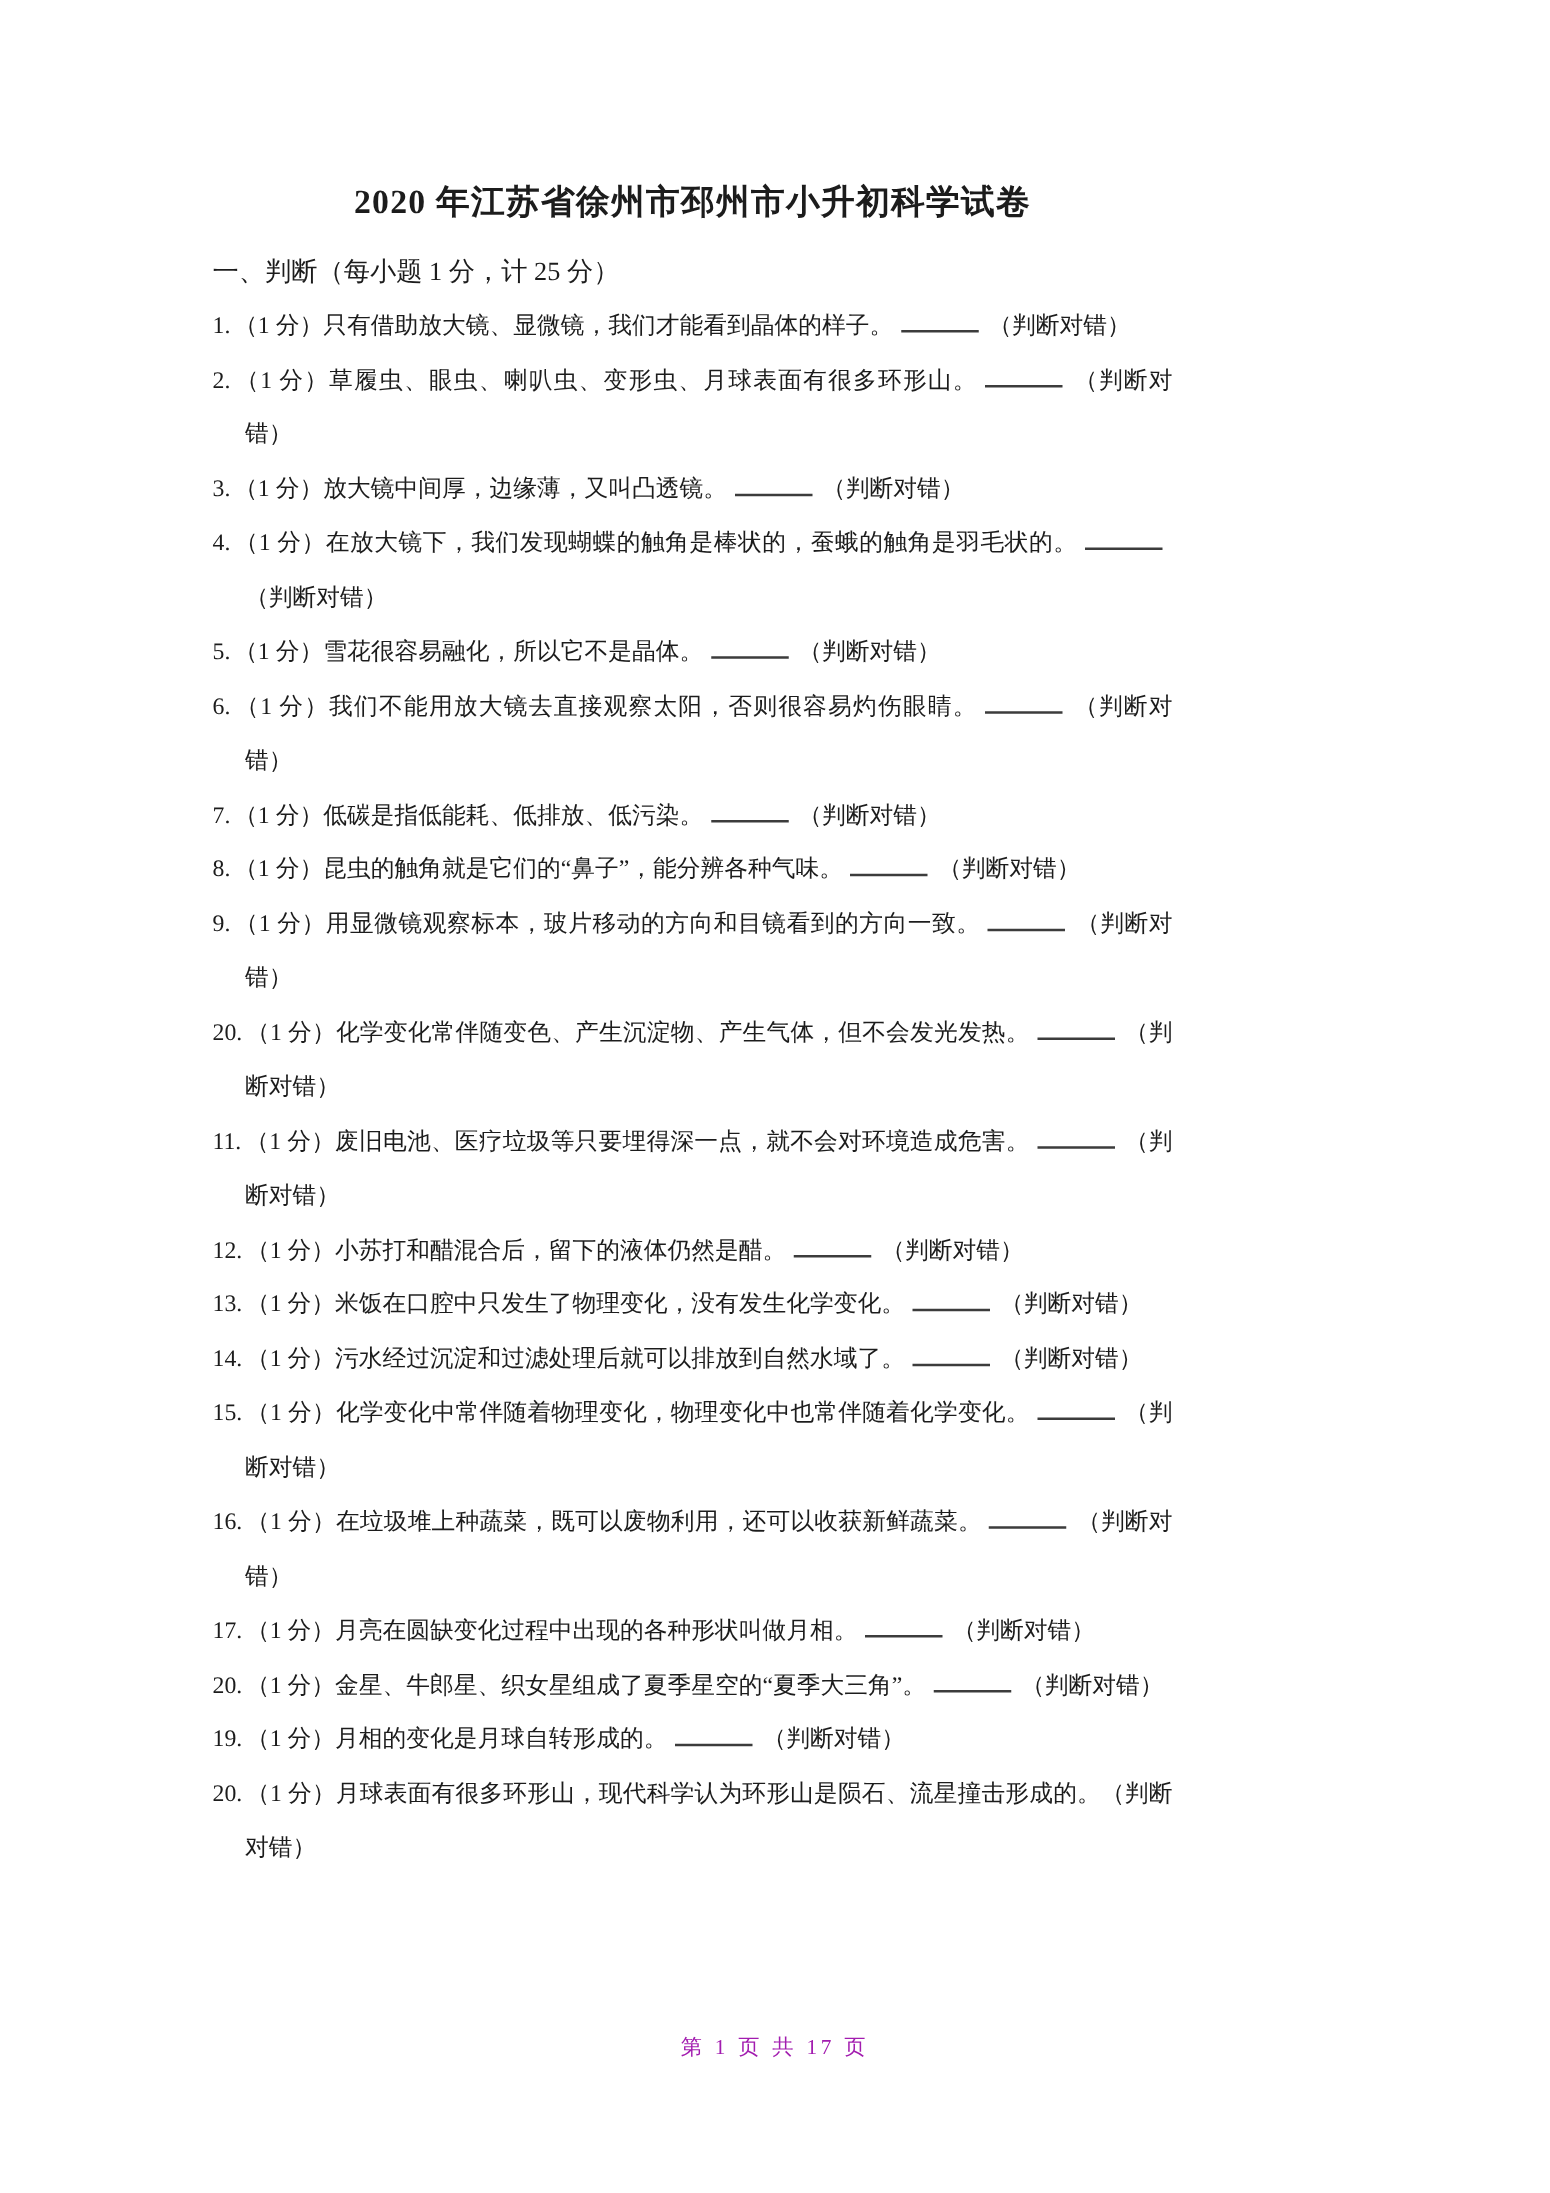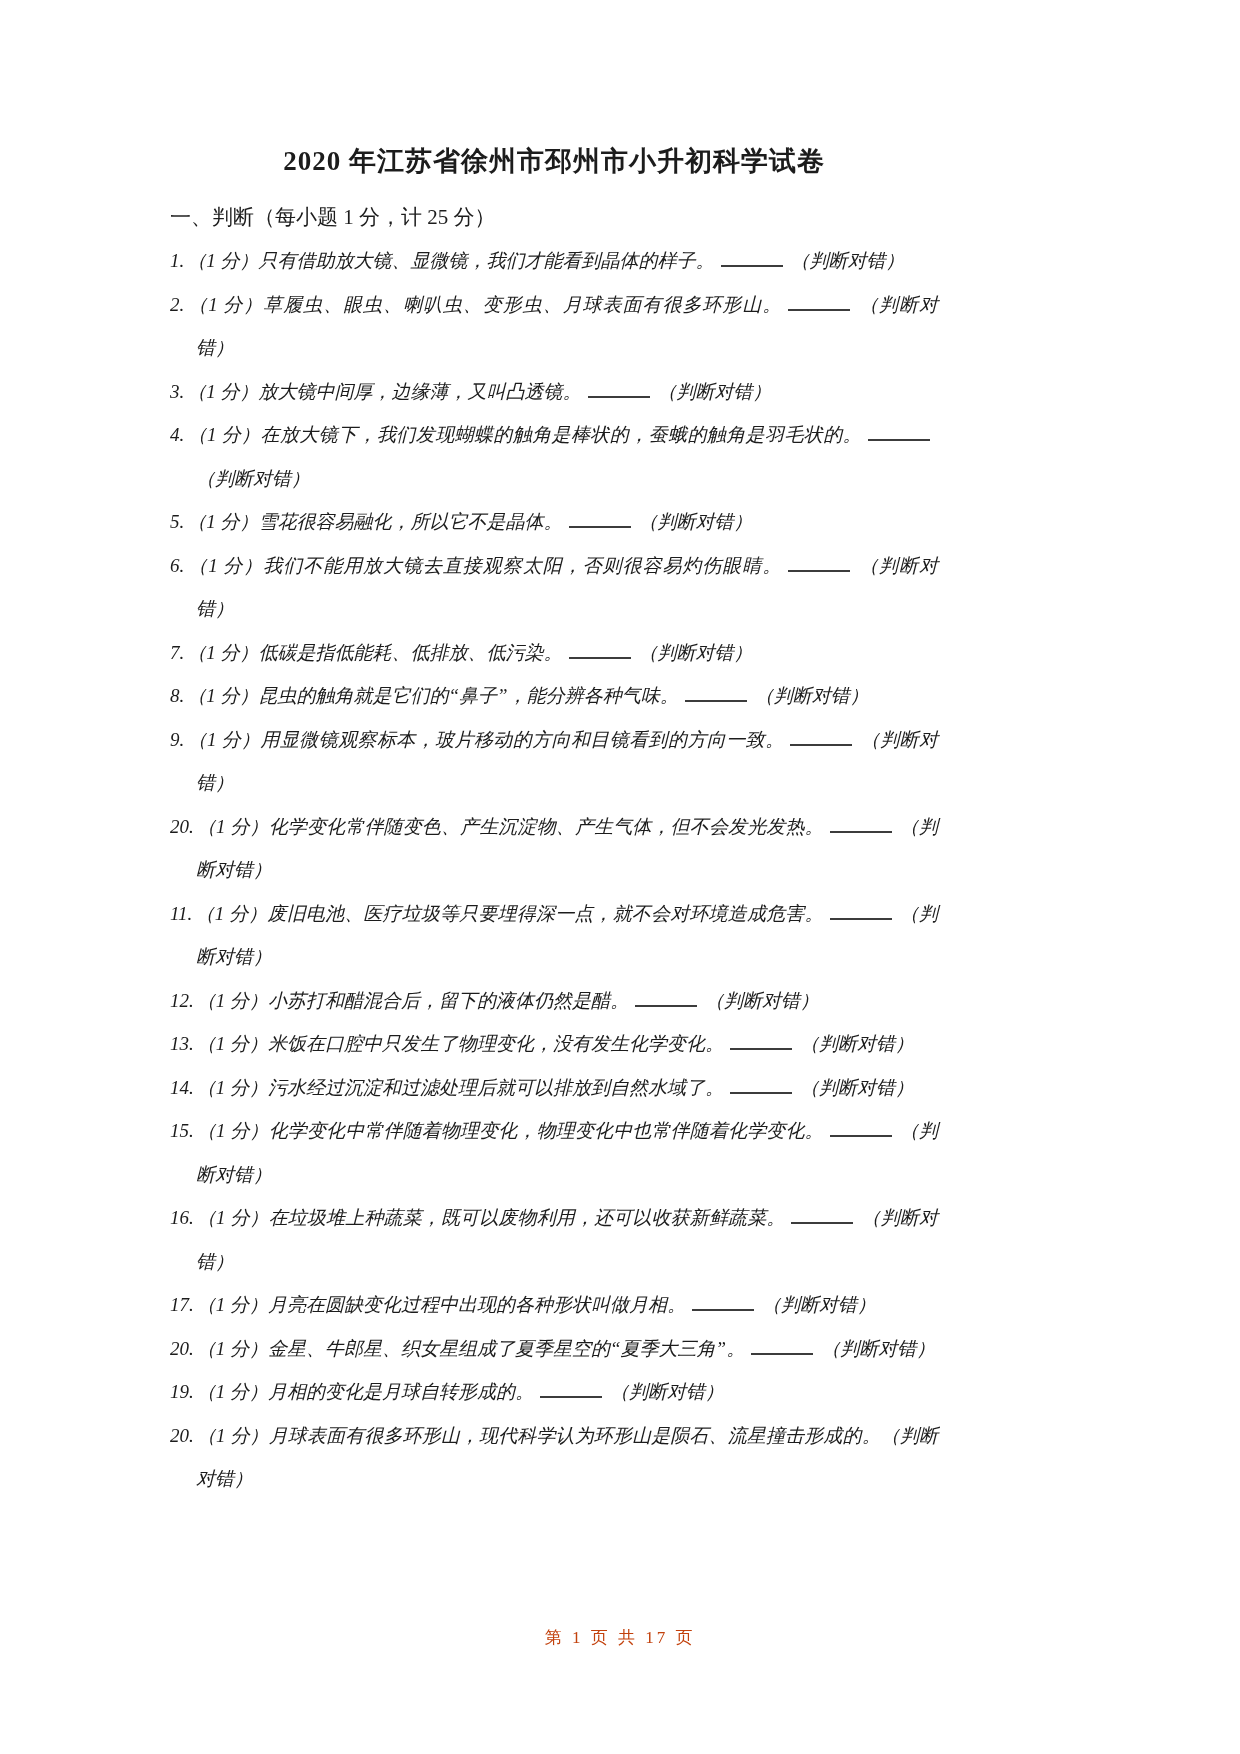--- a/index.html
+++ b/index.html
@@ -36,40 +36,39 @@
     margin: 0;
     line-height: 44px;
   }
   .question {
     font-size: 19px;
     line-height: 43.5px;
     text-align: justify;
     padding-left: 26px;
     text-indent: -26px;
     margin: 0;
-    font-style: italic;
   }
   .q-num { margin-right: 3px; }
   .blank {
     display: inline-block;
     width: 62px;
     height: 5px;
     border-bottom: 2px solid #3c3c3c;
     margin: 0 8px 0 6px;
     vertical-align: baseline;
   }
   .footer {
     position: absolute;
     left: 0;
     top: 1626px;
     width: 100%;
     text-align: center;
     font-size: 17px;
     letter-spacing: 3px;
-    color: #c2410c;
+    color: #a21caf;
   }
 </style>
 </head>
 <body>
 
 <div class="page">
   <div class="content">
 
     <h1 class="doc-title">2020 年江苏省徐州市邳州市小升初科学试卷</h1>
 

